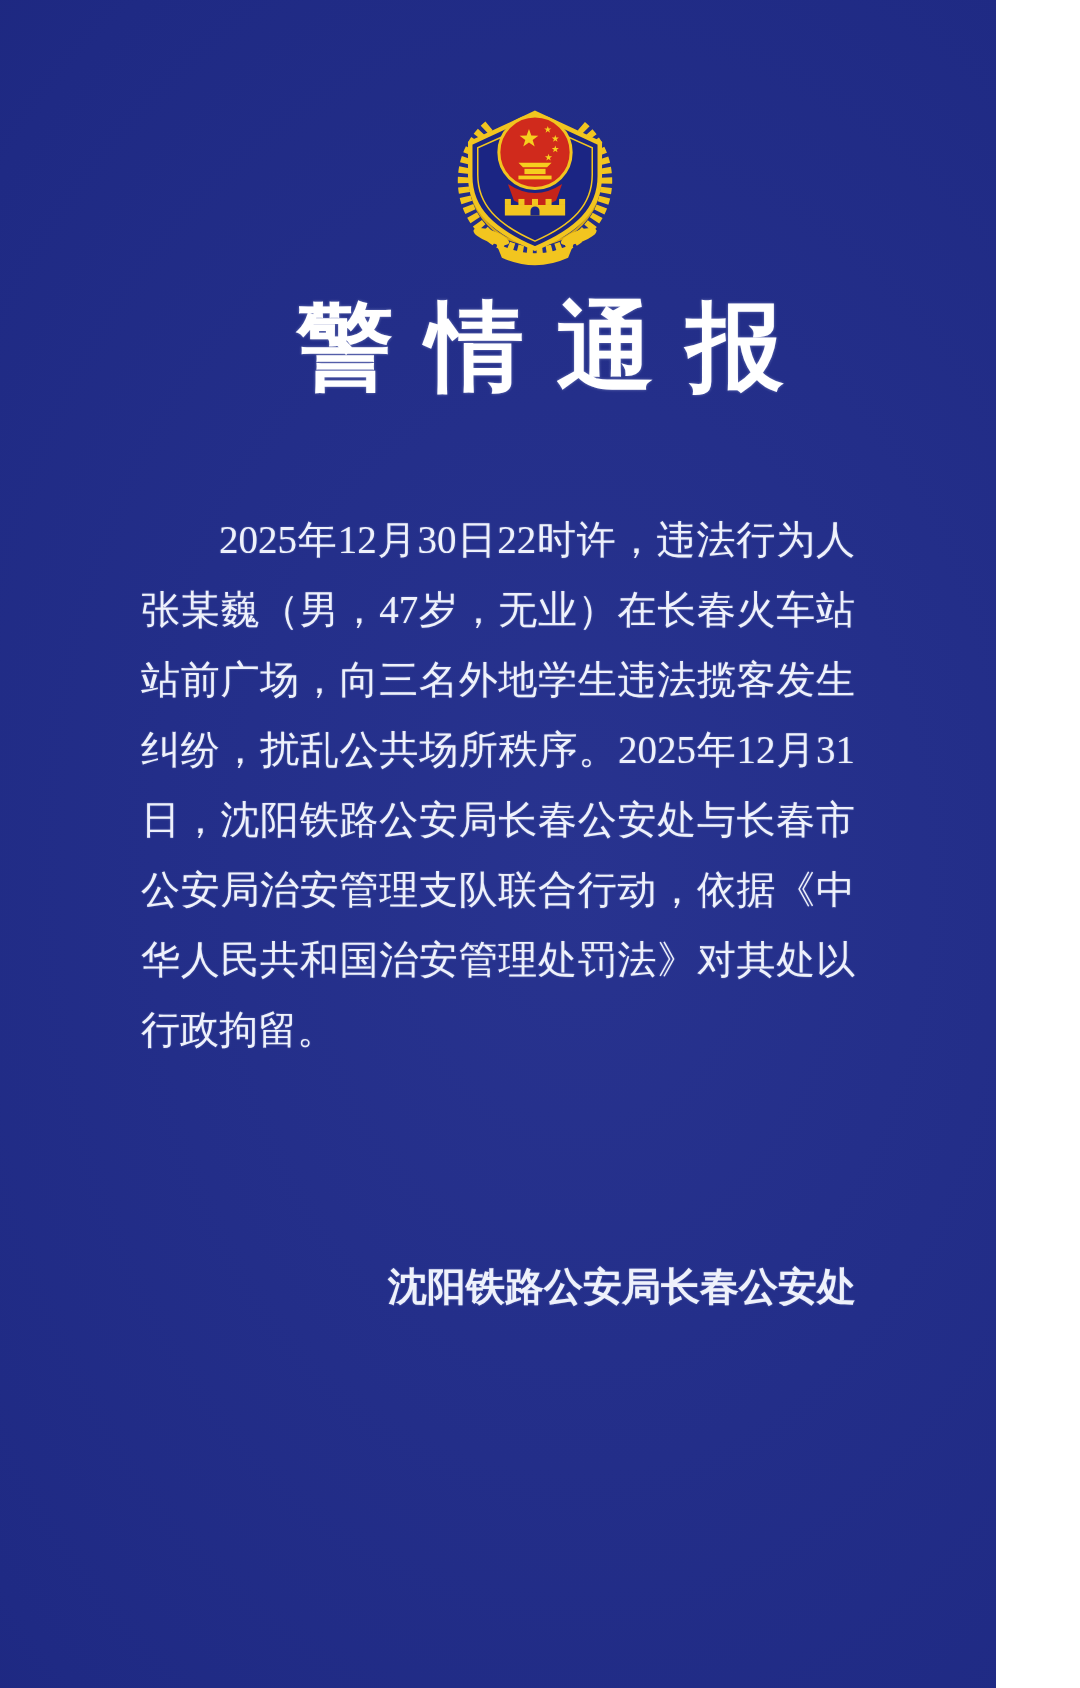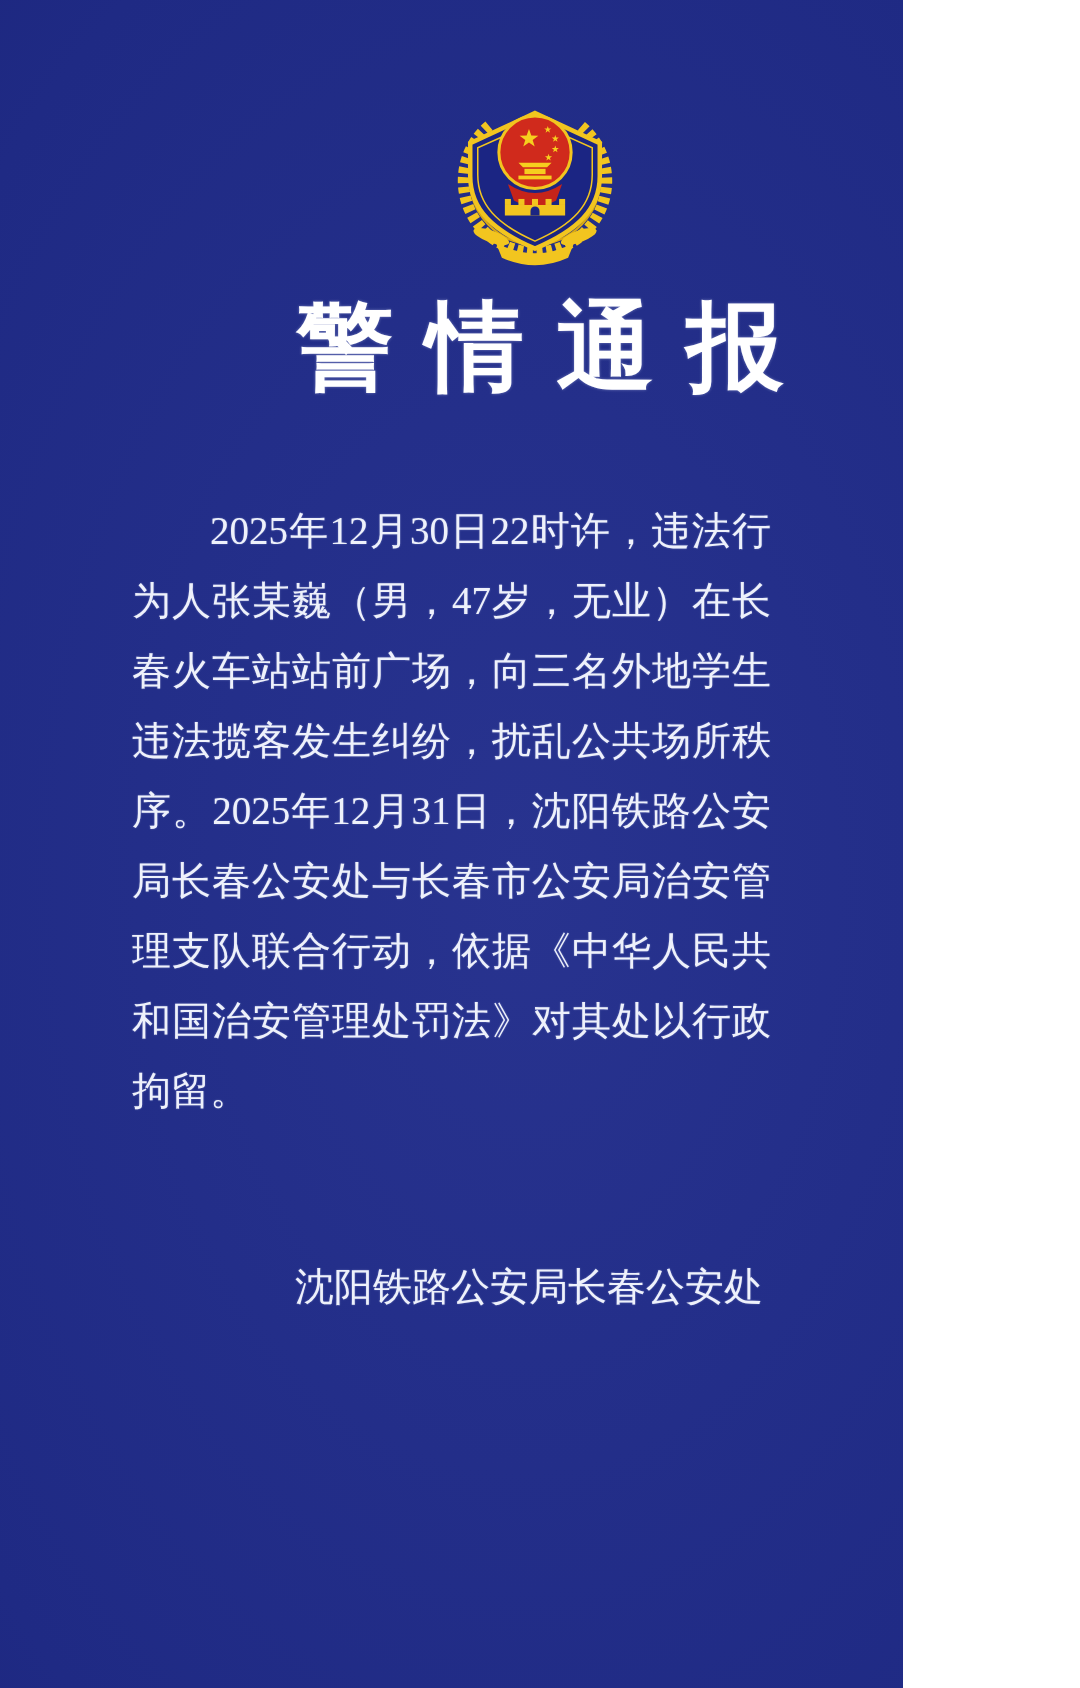--- a/index.html
+++ b/index.html
@@ -1,18 +1,18 @@
 <!DOCTYPE html>
 <html lang="zh"><head>
 <meta charset="utf-8">
 <style>
   html,body{margin:0;padding:0;}
   .page{
     position:relative;
-    width:903px;height:1688px;
+    width:996px;height:1688px;
     overflow:hidden;
     background:radial-gradient(140% 115% at 58% 52%, #28338f 0%, #1f2a84 55%, #171f72 100%);
     font-family:"Liberation Serif","DejaVu Serif",serif;
   }
   .emblem{
     position:absolute;
     left:452px;top:92px;
     width:166px;height:177px;
   }
   .title{
@@ -31,30 +31,31 @@
   .body-text{
     position:absolute;
     left:128px;right:128px;top:492px;
     color:#eef1fb;
     font-size:39px;
     line-height:70px;
     text-align:justify;
     text-justify:inter-ideograph;
     text-shadow:0 0 2px rgba(210,220,255,.4);
   }
-  .body-text p{margin:4px;text-indent:2em;}
+  .body-text p{margin:13px;text-indent:2em;}
   .signature{
     position:absolute;
     right:140px;top:1256px;
     text-align:right;
     color:#eef1fb;
     font-size:39px;
     line-height:62px;
     text-shadow:0 0 2px rgba(210,220,255,.4);
     white-space:nowrap;
+    font-weight:bold;
   }
 </style>
 </head>
 <body>
 
 <div class="page">
 
   <div class="emblem">
     <svg viewBox="0 0 220 235" width="166" height="177" aria-hidden="true">
       <defs>

